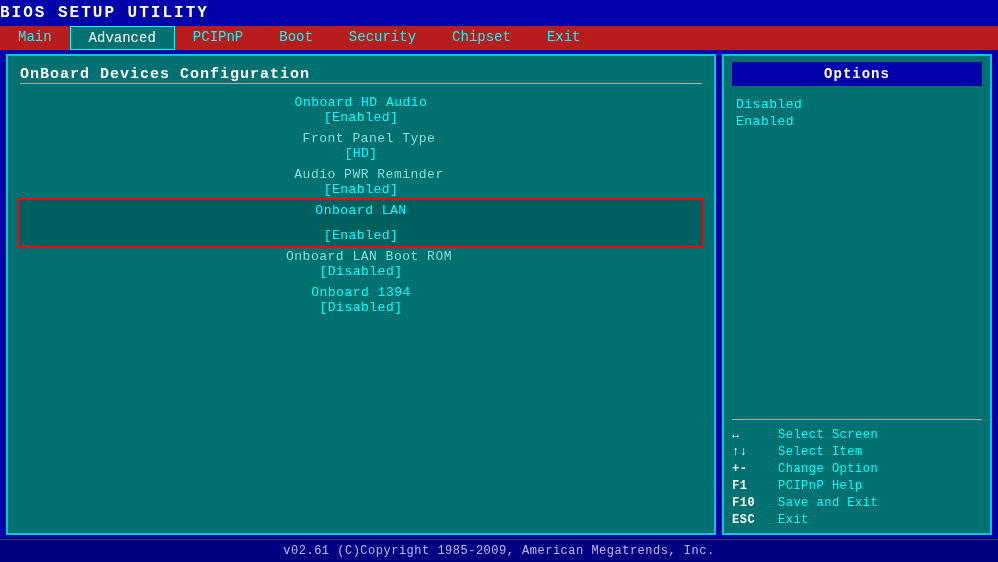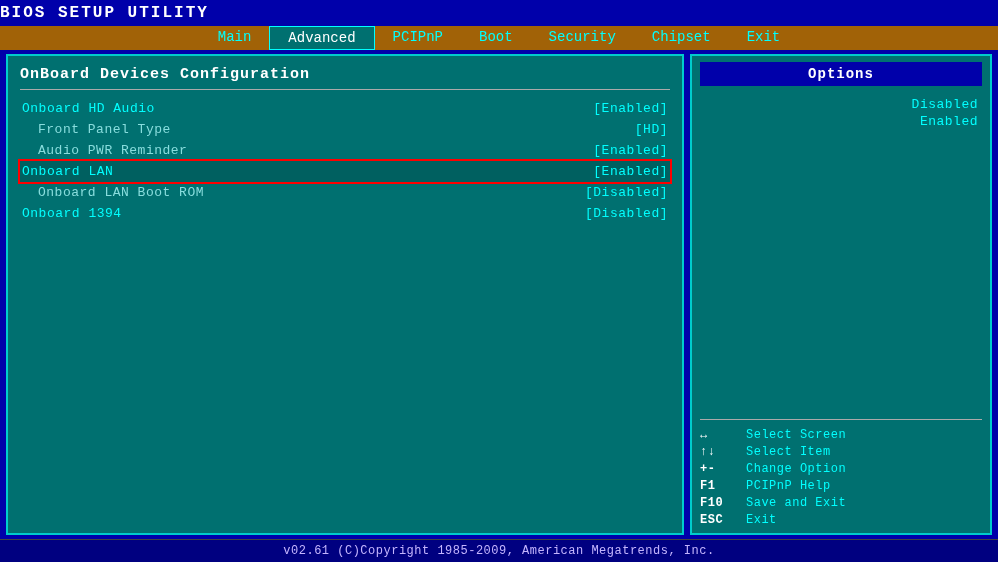--- a/index.html
+++ b/index.html
@@ -25,23 +25,23 @@
     #title-bar span {
       color: #fff;
       font-size: 16px;
       font-weight: bold;
       letter-spacing: 2px;
     }
 
     
     #tab-row {
       width: 100%;
-      background: #a16207;
-      display: flex;
-      justify-content: center;
+      background: #b91c1c;
+      display: flex;
+      justify-content: flex-start;
       padding: 0;
     }
     .tab {
       padding: 3px 18px;
       font-size: 14px;
       color: #00ffff;
       cursor: pointer;
       border: none;
       background: transparent;
     }
@@ -73,25 +73,25 @@
       gap: 0;
     }
 
     #page-heading {
       color: #fff;
       font-size: 15px;
       font-weight: bold;
       letter-spacing: 1px;
       margin-bottom: 8px;
       border-bottom: 1px solid #aaa;
-      padding-bottom: 6px;
     }
 
     .config-row {
       display: flex;
+      flex-direction: column;
       justify-content: space-between;
       align-items: center;
       padding: 3px 2px;
       font-size: 13px;
       color: #00ffff;
       letter-spacing: 0.5px;
     }
     .config-row.selected {
       outline: 2px solid red;
       background: #006060;
@@ -106,21 +106,21 @@
     }
     .config-row .value {
       color: #00ffff;
     }
     .config-row.selected .value {
       color: #00ffff;
     }
 
     
     #right-panel {
-      width: 302px;
+      width: 270px;
       background: #007070;
       border: 2px solid #00cccc;
       display: flex;
       flex-direction: column;
       padding: 6px 8px;
       gap: 4px;
     }
 
     #options-header {
       background: #0000aa;
@@ -131,21 +131,20 @@
       letter-spacing: 1px;
       font-weight: bold;
       margin-bottom: 6px;
     }
 
     .option-item {
       color: #00ffff;
       font-size: 13px;
       padding: 1px 4px;
       letter-spacing: 0.5px;
-      text-align: right;
     }
 
     #keymap {
       margin-top: auto;
       border-top: 1px solid #aaa;
       padding-top: 8px;
       display: flex;
       flex-direction: column;
       gap: 3px;
     }

